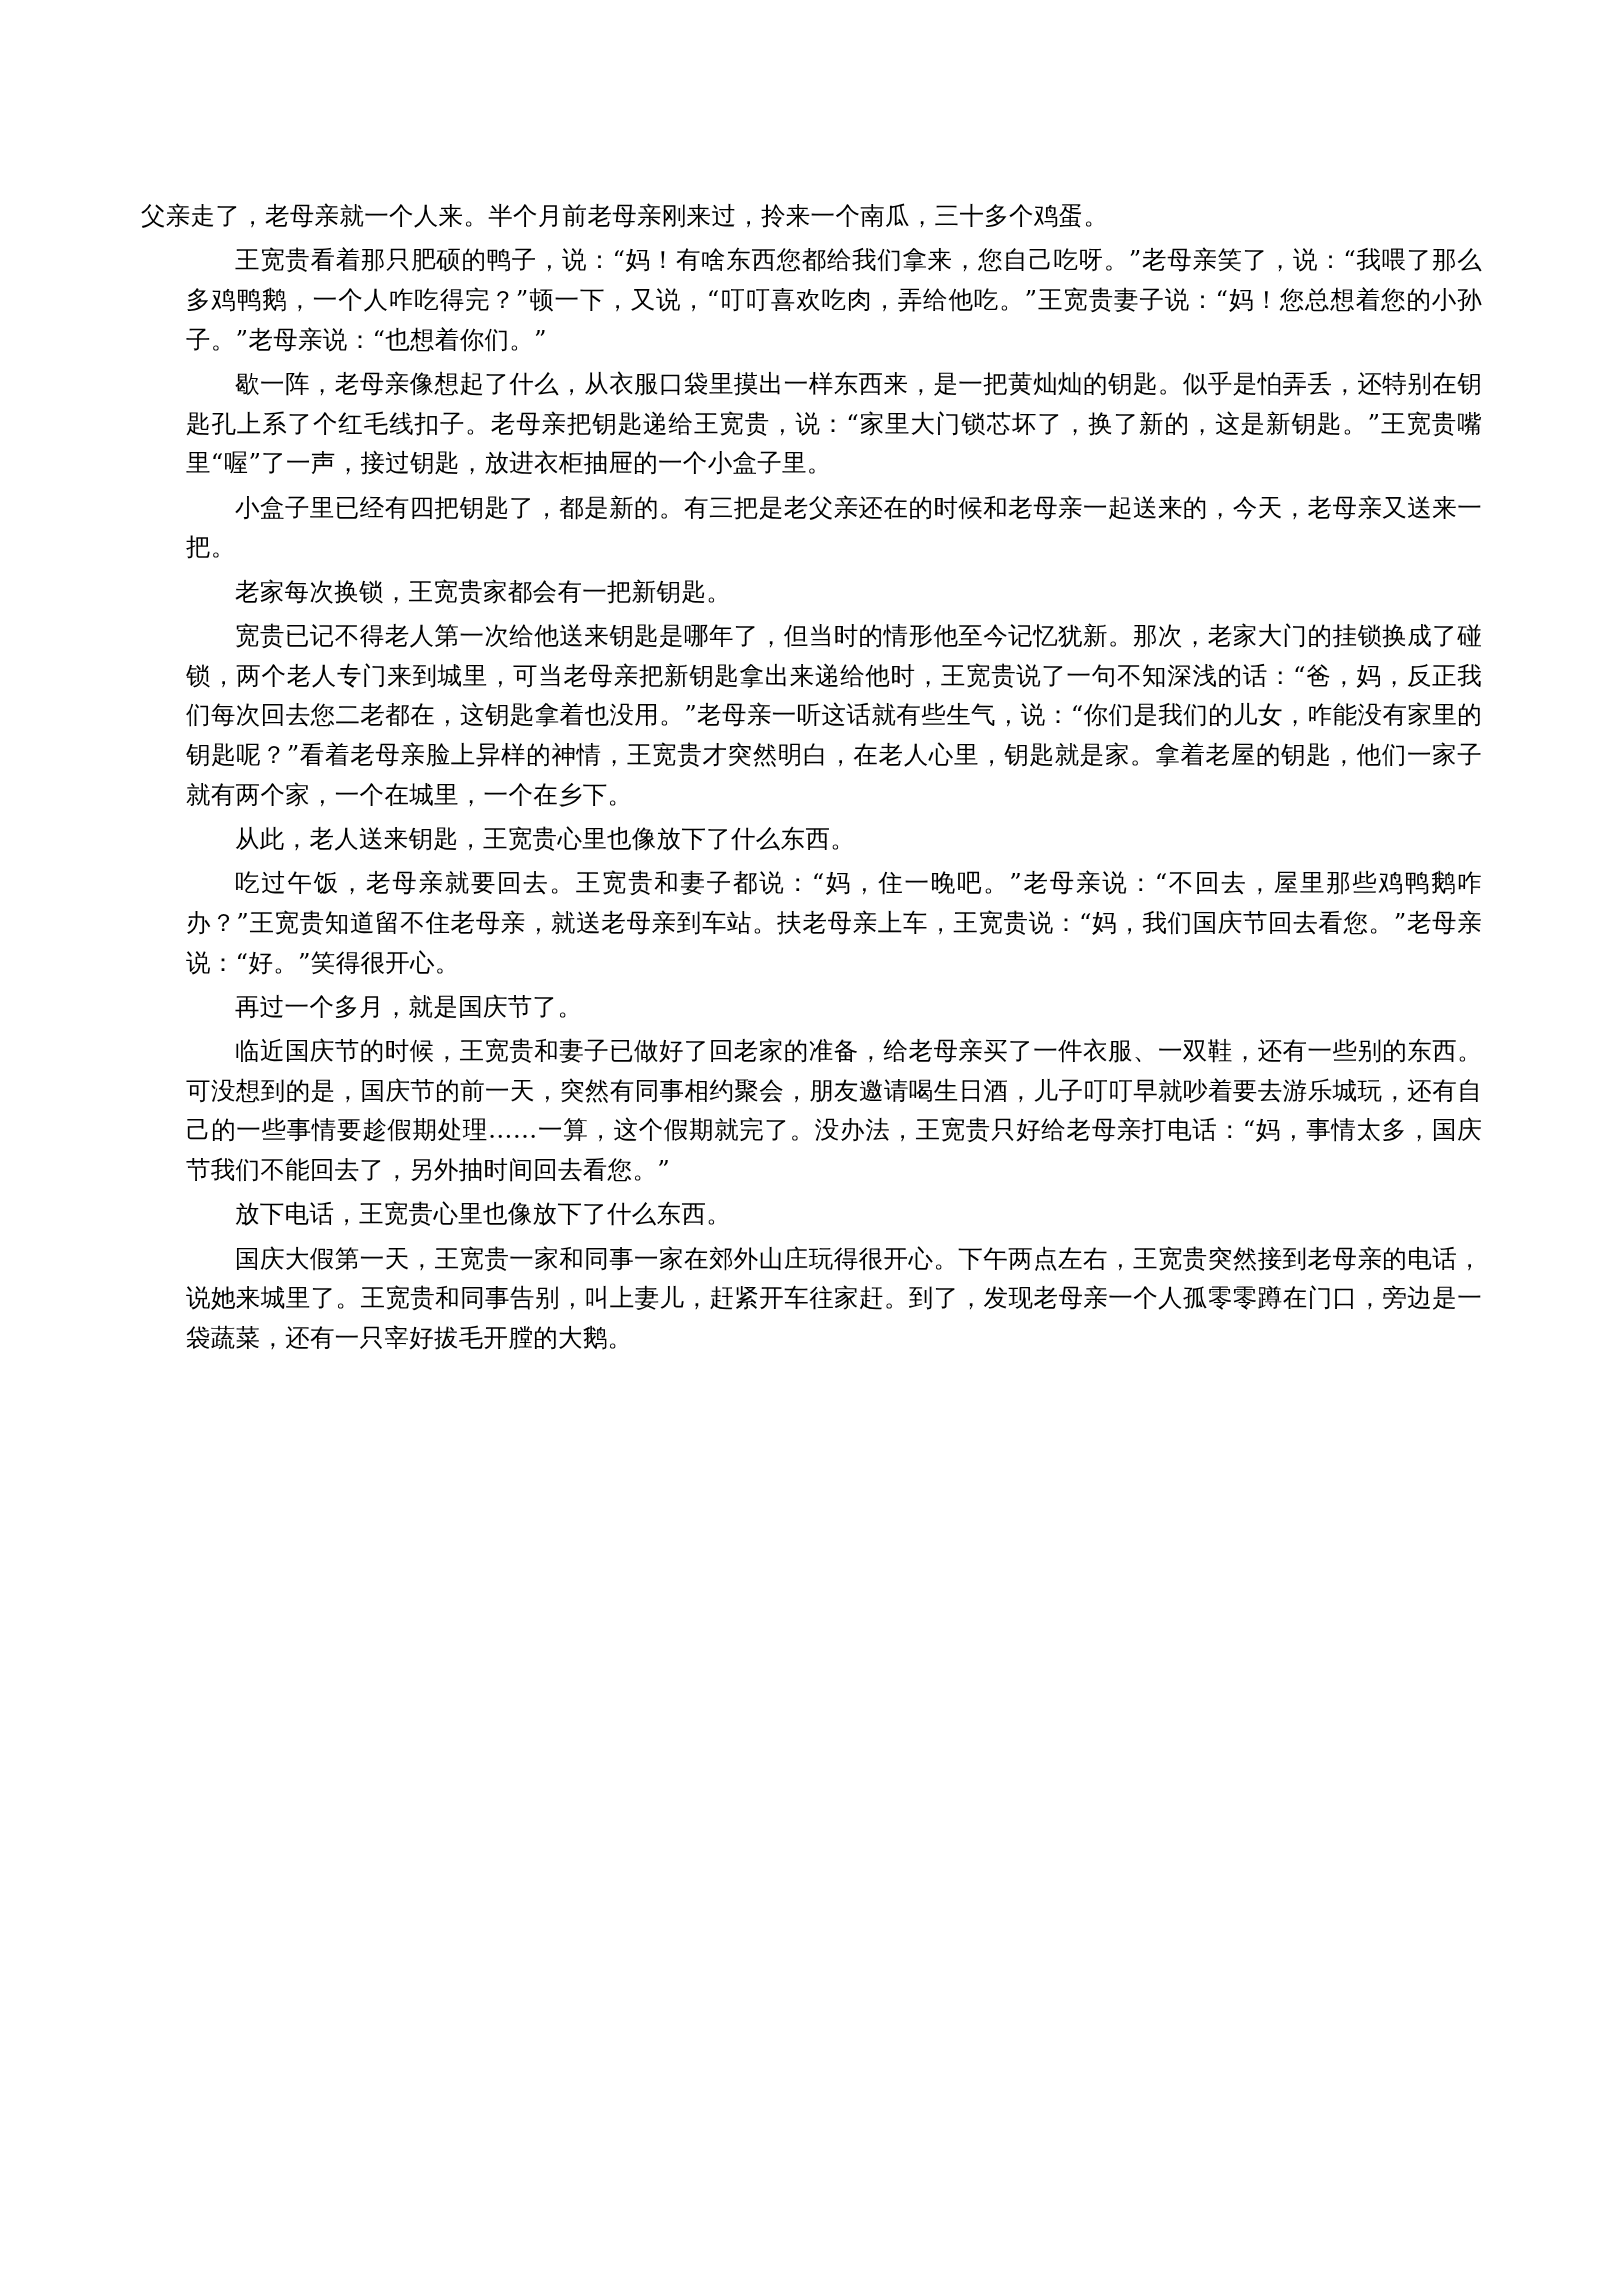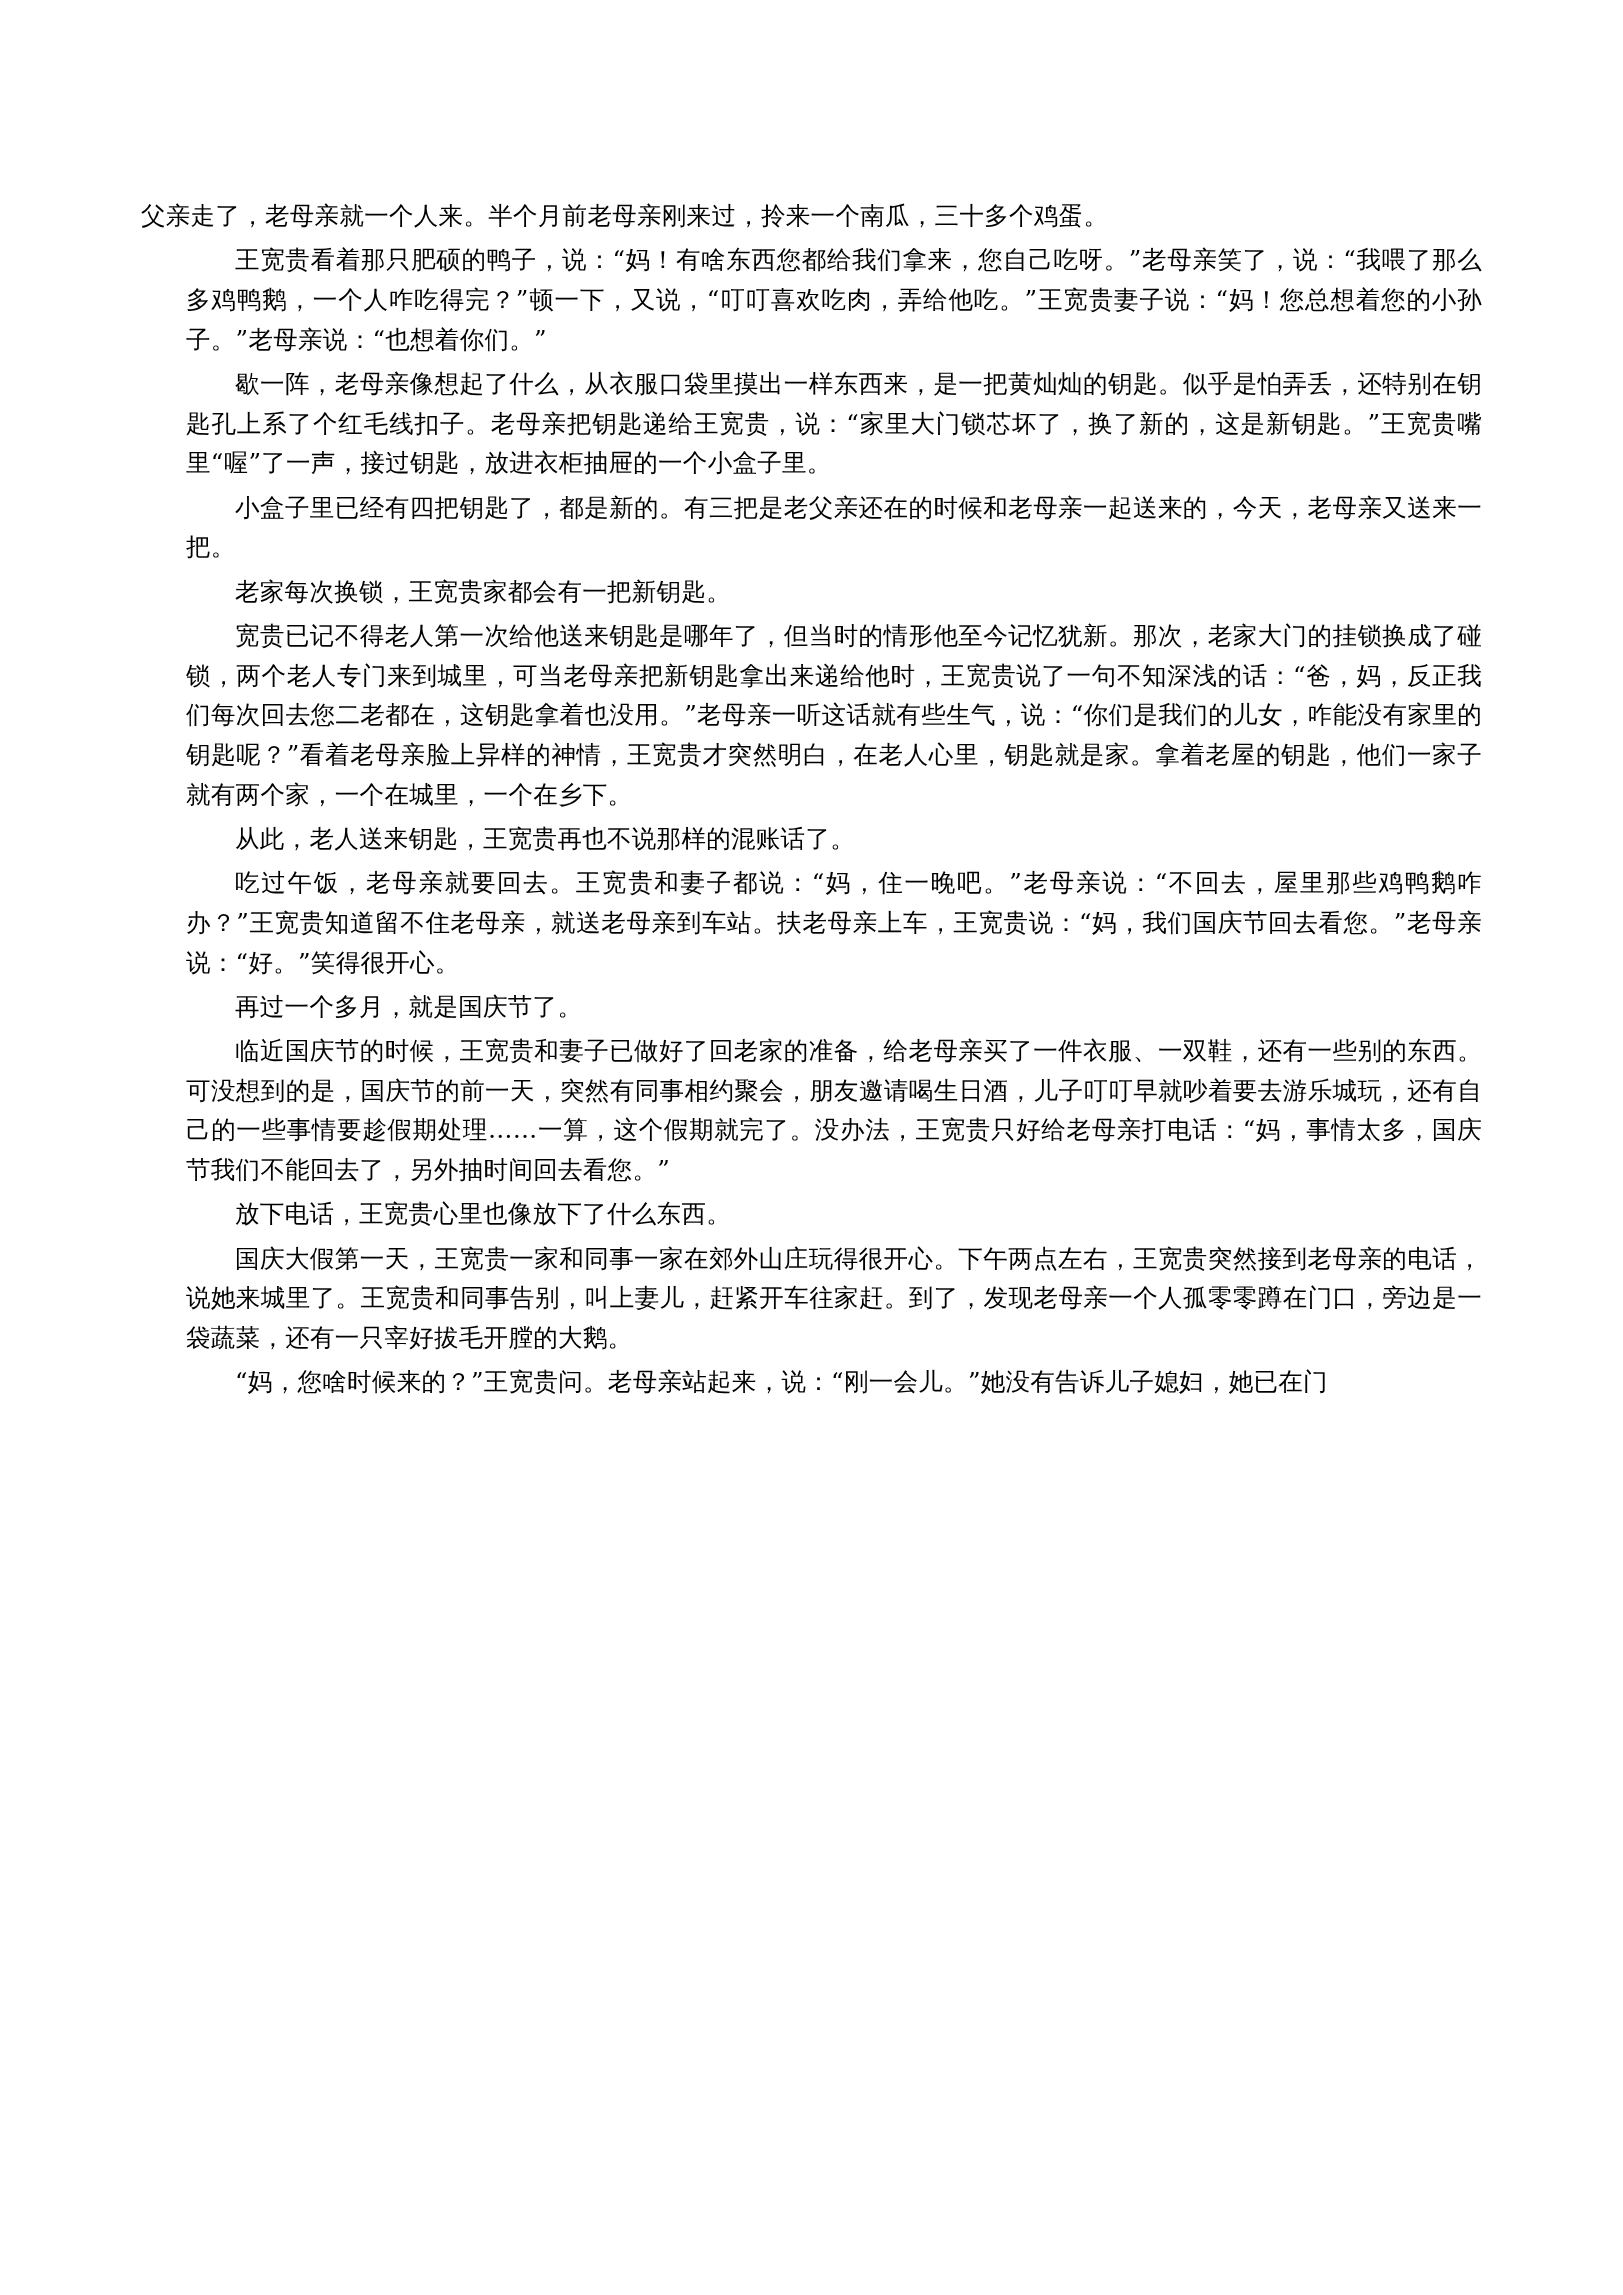--- a/index.html
+++ b/index.html
@@ -48,22 +48,21 @@
 <body>
 
 <div class="page">
   <div class="doc-body">
     <p class="noindent">父亲走了，老母亲就一个人来。半个月前老母亲刚来过，拎来一个南瓜，三十多个鸡蛋。</p>
     <p class="indent">王宽贵看着那只肥硕的鸭子，说：“妈！有啥东西您都给我们拿来，您自己吃呀。”老母亲笑了，说：“我喂了那么多鸡鸭鹅，一个人咋吃得完？”顿一下，又说，“叮叮喜欢吃肉，弄给他吃。”王宽贵妻子说：“妈！您总想着您的小孙子。”老母亲说：“也想着你们。”</p>
     <p class="indent">歇一阵，老母亲像想起了什么，从衣服口袋里摸出一样东西来，是一把黄灿灿的钥匙。似乎是怕弄丢，还特别在钥匙孔上系了个红毛线扣子。老母亲把钥匙递给王宽贵，说：“家里大门锁芯坏了，换了新的，这是新钥匙。”王宽贵嘴里“喔”了一声，接过钥匙，放进衣柜抽屉的一个小盒子里。</p>
     <p class="indent">小盒子里已经有四把钥匙了，都是新的。有三把是老父亲还在的时候和老母亲一起送来的，今天，老母亲又送来一把。</p>
     <p class="indent">老家每次换锁，王宽贵家都会有一把新钥匙。</p>
     <p class="indent">宽贵已记不得老人第一次给他送来钥匙是哪年了，但当时的情形他至今记忆犹新。那次，老家大门的挂锁换成了碰锁，两个老人专门来到城里，可当老母亲把新钥匙拿出来递给他时，王宽贵说了一句不知深浅的话：“爸，妈，反正我们每次回去您二老都在，这钥匙拿着也没用。”老母亲一听这话就有些生气，说：“你们是我们的儿女，咋能没有家里的钥匙呢？”看着老母亲脸上异样的神情，王宽贵才突然明白，在老人心里，钥匙就是家。拿着老屋的钥匙，他们一家子就有两个家，一个在城里，一个在乡下。</p>
-    <p class="indent">从此，老人送来钥匙，王宽贵再也不说那样的混账话了。</p>
+    <p class="indent">从此，老人送来钥匙，王宽贵心里也像放下了什么东西。</p>
     <p class="indent">吃过午饭，老母亲就要回去。王宽贵和妻子都说：“妈，住一晚吧。”老母亲说：“不回去，屋里那些鸡鸭鹅咋办？”王宽贵知道留不住老母亲，就送老母亲到车站。扶老母亲上车，王宽贵说：“妈，我们国庆节回去看您。”老母亲说：“好。”笑得很开心。</p>
     <p class="indent">再过一个多月，就是国庆节了。</p>
     <p class="indent">临近国庆节的时候，王宽贵和妻子已做好了回老家的准备，给老母亲买了一件衣服、一双鞋，还有一些别的东西。可没想到的是，国庆节的前一天，突然有同事相约聚会，朋友邀请喝生日酒，儿子叮叮早就吵着要去游乐城玩，还有自己的一些事情要趁假期处理……一算，这个假期就完了。没办法，王宽贵只好给老母亲打电话：“妈，事情太多，国庆节我们不能回去了，另外抽时间回去看您。”</p>
     <p class="indent">放下电话，王宽贵心里也像放下了什么东西。</p>
     <p class="indent">国庆大假第一天，王宽贵一家和同事一家在郊外山庄玩得很开心。下午两点左右，王宽贵突然接到老母亲的电话，说她来城里了。王宽贵和同事告别，叫上妻儿，赶紧开车往家赶。到了，发现老母亲一个人孤零零蹲在门口，旁边是一袋蔬菜，还有一只宰好拔毛开膛的大鹅。</p>
-    <p class="indent">“妈，您啥时候来的？”王宽贵问。老母亲站起来，说：“刚一会儿。”她没有告诉儿子媳妇，她已在门</p>
   </div>
 </div>
 
 
 </body></html>

